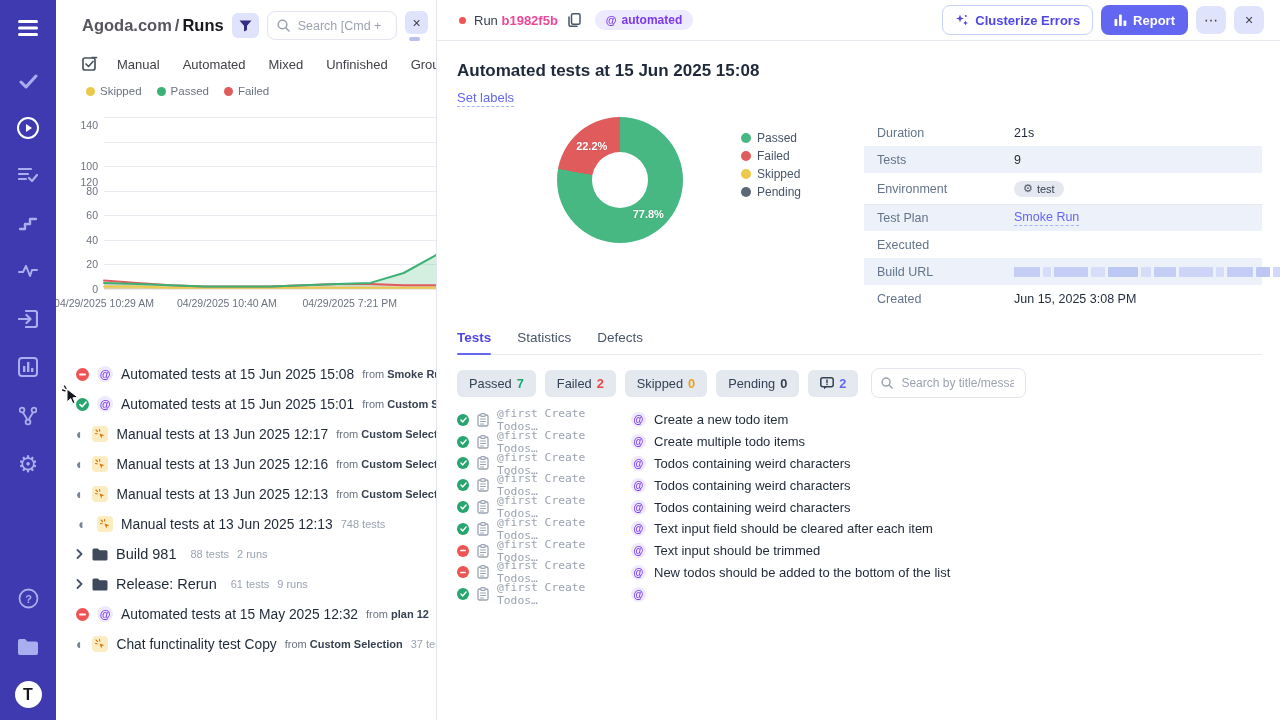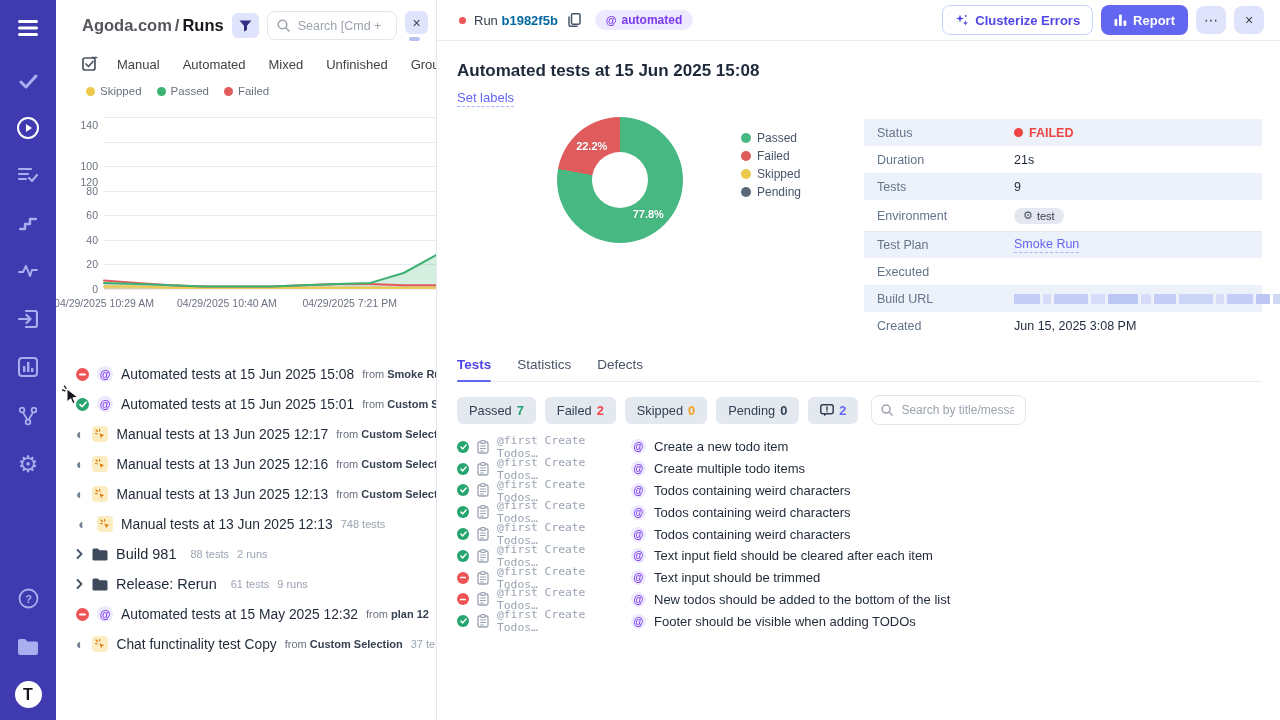--- a/index.html
+++ b/index.html
@@ -59,21 +59,21 @@
   .kind-manual{width:16px;height:16px;border-radius:4px;background:#fcecc2;display:flex;align-items:center;justify-content:center;flex-shrink:0;color:#d97706;}
   .env-badge{display:inline-flex;align-items:center;gap:4px;background:#e5e8f0;border-radius:10px;padding:2px 9px;font-size:11px;color:#374151;}
   .env-badge .gear{font-size:11px;color:#4b5563;line-height:1;}
   .cursor-overlay{position:absolute;left:6px;top:385px;z-index:40;pointer-events:none;}
 
   
   .right-panel{flex:1;display:flex;flex-direction:column;background:#fff;overflow:hidden;}
   .rp-header{height:41px;border-bottom:1px solid #e8eaf0;display:flex;align-items:center;padding:0 16px 0 22px;gap:8px;flex-shrink:0;}
   .run-dot{width:7px;height:7px;border-radius:50%;background:#ee5454;flex-shrink:0;}
   .rp-run-label{font-size:13px;color:#374151;}
-  .rp-run-label b{color:#0369a1;}
+  .rp-run-label b{color:#ec4899;}
   .copy-btn{display:flex;color:#475569;cursor:pointer;margin-left:2px;}
   .tag-badge{display:inline-flex;align-items:center;gap:5px;background:#ede9fe;color:#7c3aed;border-radius:12px;padding:3px 11px;font-size:12px;font-weight:600;margin-left:6px;cursor:pointer;}
   .tag-badge .at{font-weight:700;font-size:11px;}
   .rp-actions{margin-left:auto;display:flex;align-items:center;gap:8px;}
   .btn-outline{display:inline-flex;align-items:center;gap:6px;border:1px solid #c7d2fe;color:#4f46e5;background:#fff;border-radius:8px;height:30px;padding:0 12px;font-size:13px;font-weight:600;cursor:pointer;}
   .btn-primary{display:inline-flex;align-items:center;gap:6px;background:#6366f1;color:#fff;border-radius:8px;height:30px;padding:0 13px;font-size:13px;font-weight:600;border:none;cursor:pointer;}
   .btn-ghost{display:inline-flex;align-items:center;justify-content:center;background:#dfe3fb;color:#3f3f46;border-radius:8px;height:28px;min-width:30px;font-size:14px;border:none;cursor:pointer;}
 
   .rp-content{padding:12px 18px 0 20px;flex:1;overflow:hidden;}
   .rp-title{font-size:17px;font-weight:700;color:#1e293b;margin:8px 0 7px;}
@@ -483,29 +483,20 @@
             <div class="dl-item">
               <span class="dot" style="background: rgb(236, 201, 75); width: 10px; height: 10px;"></span>
               <span>Skipped</span>
             </div>
             <div class="dl-item">
               <span class="dot" style="background: rgb(91, 104, 120); width: 10px; height: 10px;"></span>
               <span>Pending</span>
             </div>
           </div>
         <div class="info-table" id="info-table">
-            <div class="info-row shade">
-              <div class="info-label">Status</div>
-              <div class="info-value">
-                <span class="status-failed">
-                  <span class="dot"></span>
-                  <span>FAILED</span>
-                </span>
-              </div>
-            </div>
             <div class="info-row">
               <div class="info-label">Duration</div>
               <div class="info-value">21s</div>
             </div>
             <div class="info-row shade">
               <div class="info-label">Tests</div>
               <div class="info-value">9</div>
             </div>
             <div class="info-row tall">
               <div class="info-label">Environment</div>
@@ -740,18 +731,17 @@
             </span>
             <span class="clip-ic">
               <svg width="12" height="14" viewBox="0 0 12 14">
                 <rect x="1" y="2" width="10" height="11" rx="1.5" stroke="currentColor" stroke-width="1.3" fill="none"></rect>
                 <rect x="3.8" y="0.6" width="4.4" height="2.8" rx="1" fill="#fff" stroke="currentColor" stroke-width="1.2"></rect>
                 <path d="M3.5 6 H8.5 M3.5 8.5 H8.5 M3.5 11 H6.5" stroke="currentColor" stroke-width="1" stroke-linecap="round"></path>
               </svg>
             </span>
             <span class="suite">@first Create Todos…</span>
             <span class="t-auto">@</span>
-            <span class="ttl">Footer should be visible when adding TODOs</span>
           </div>
         </div>
     </div>
   </section>
 </div>
 
 </body></html>

